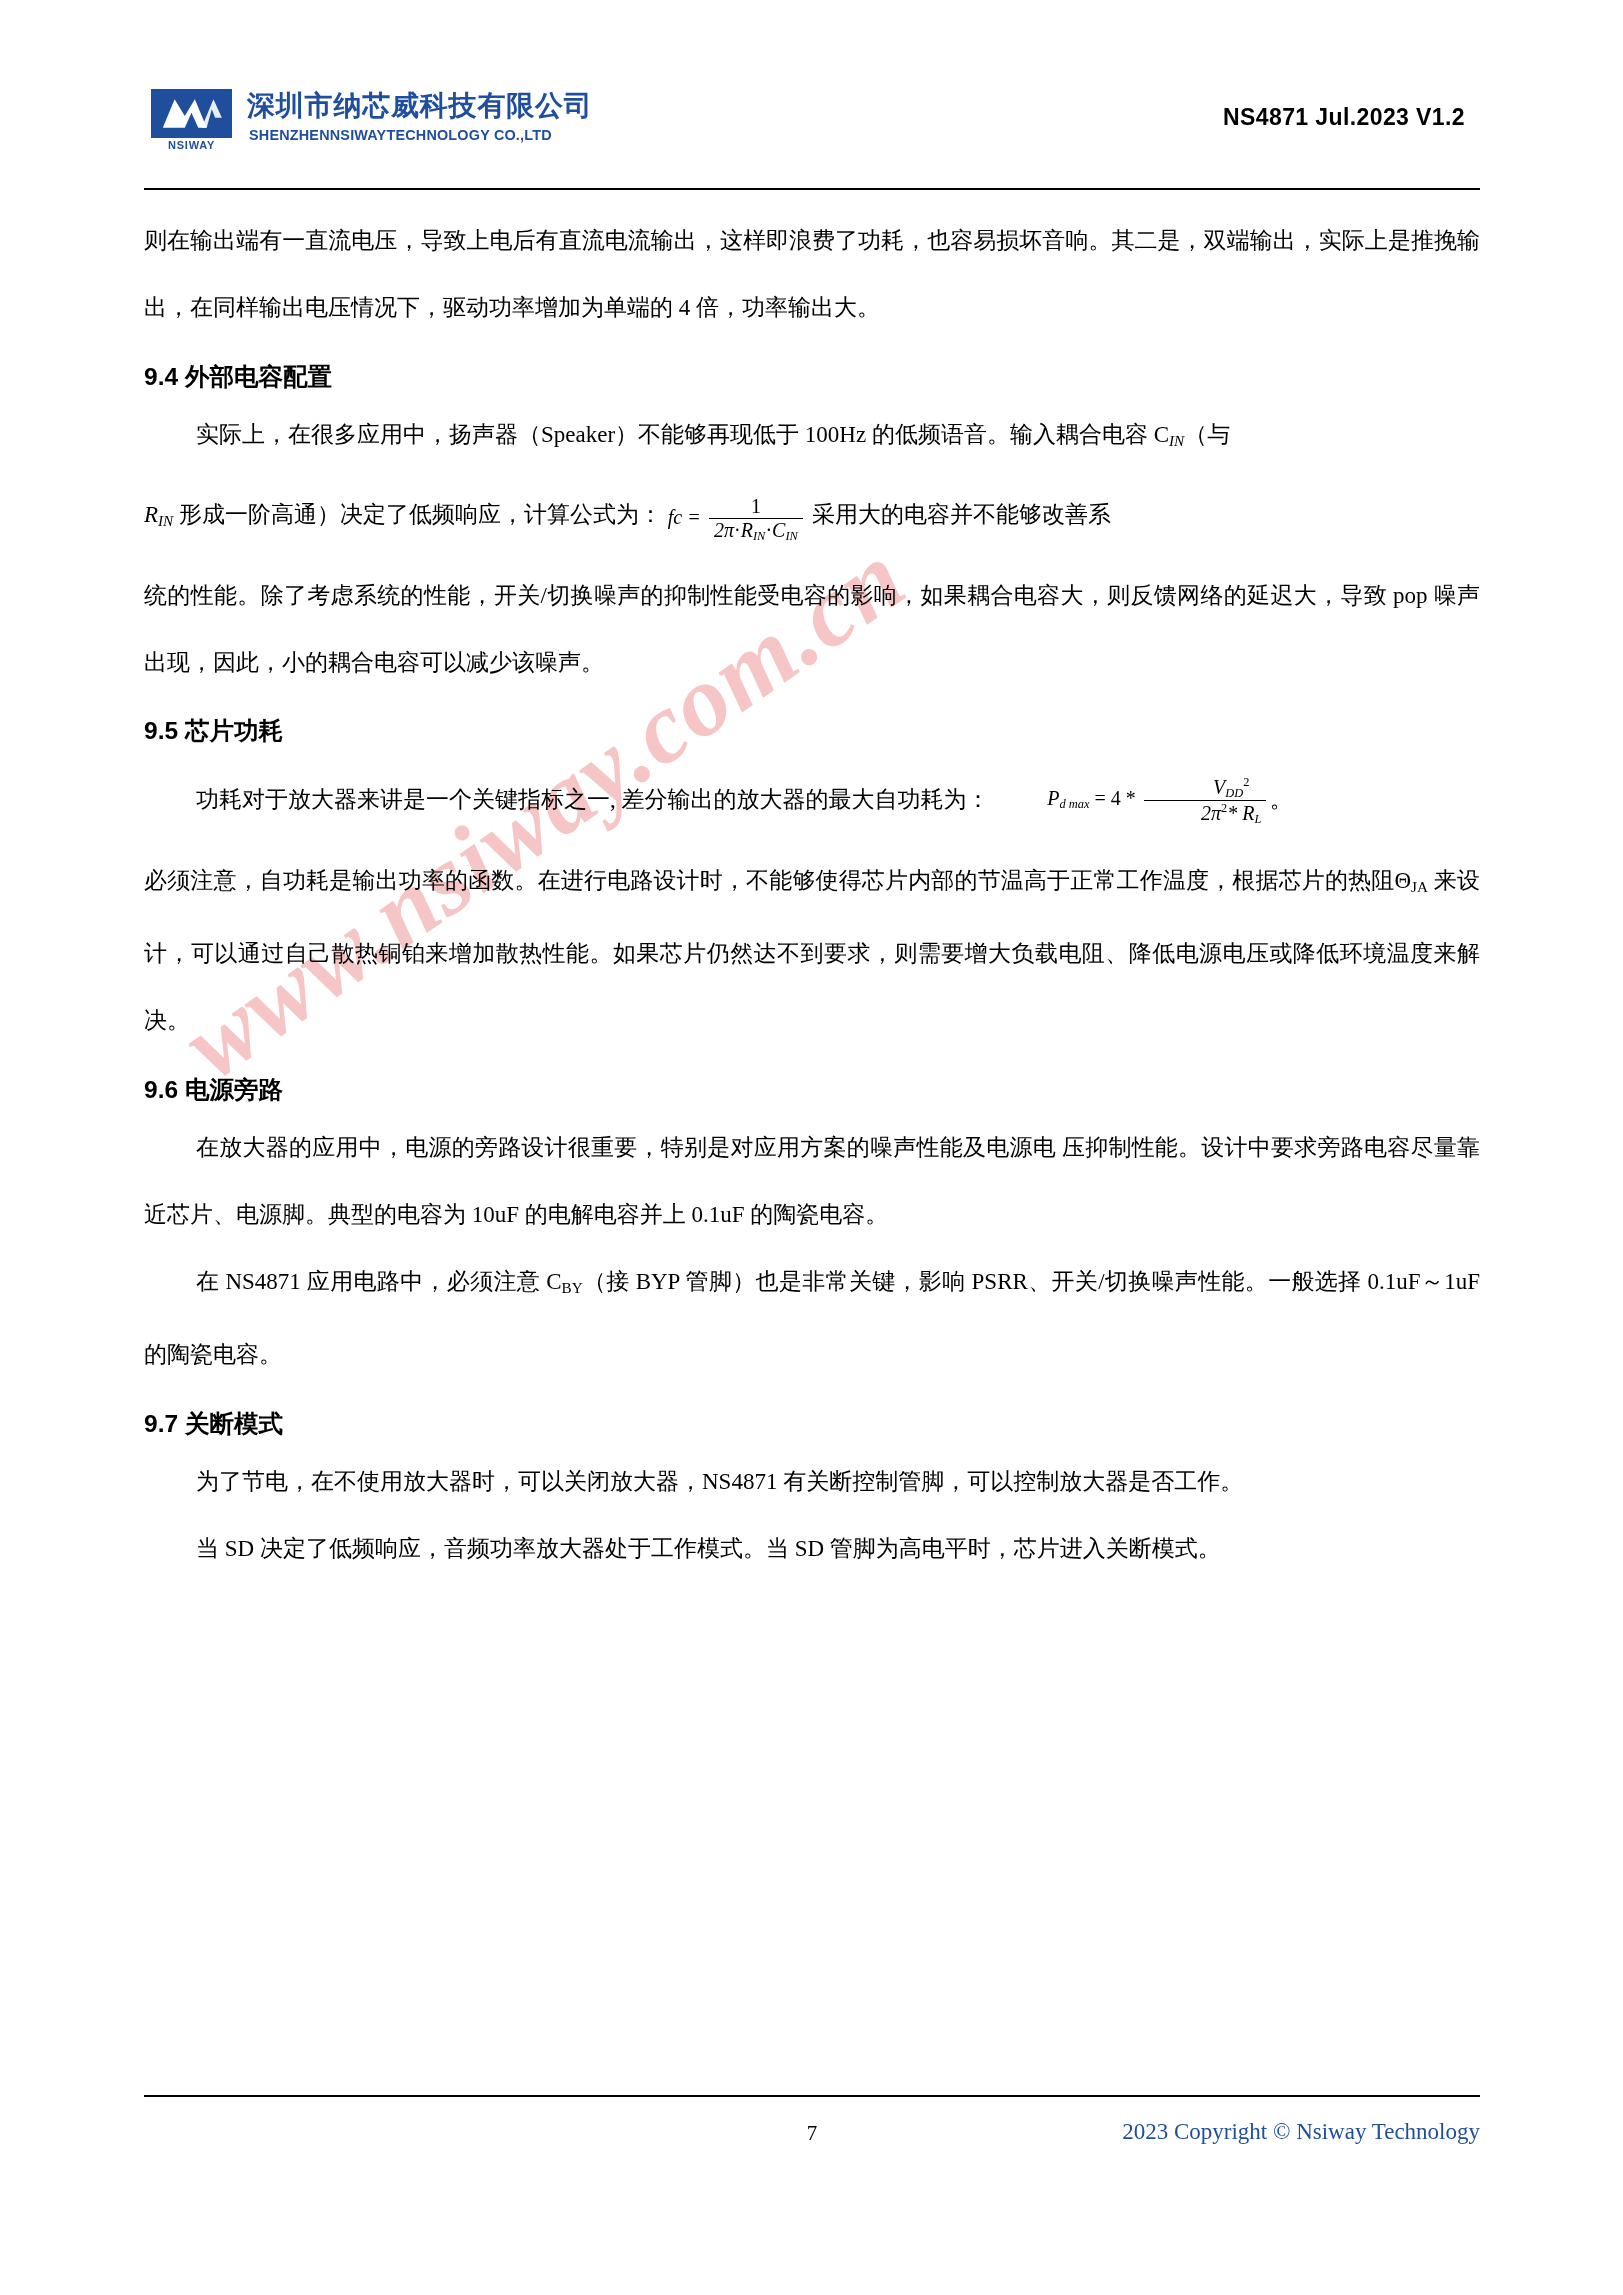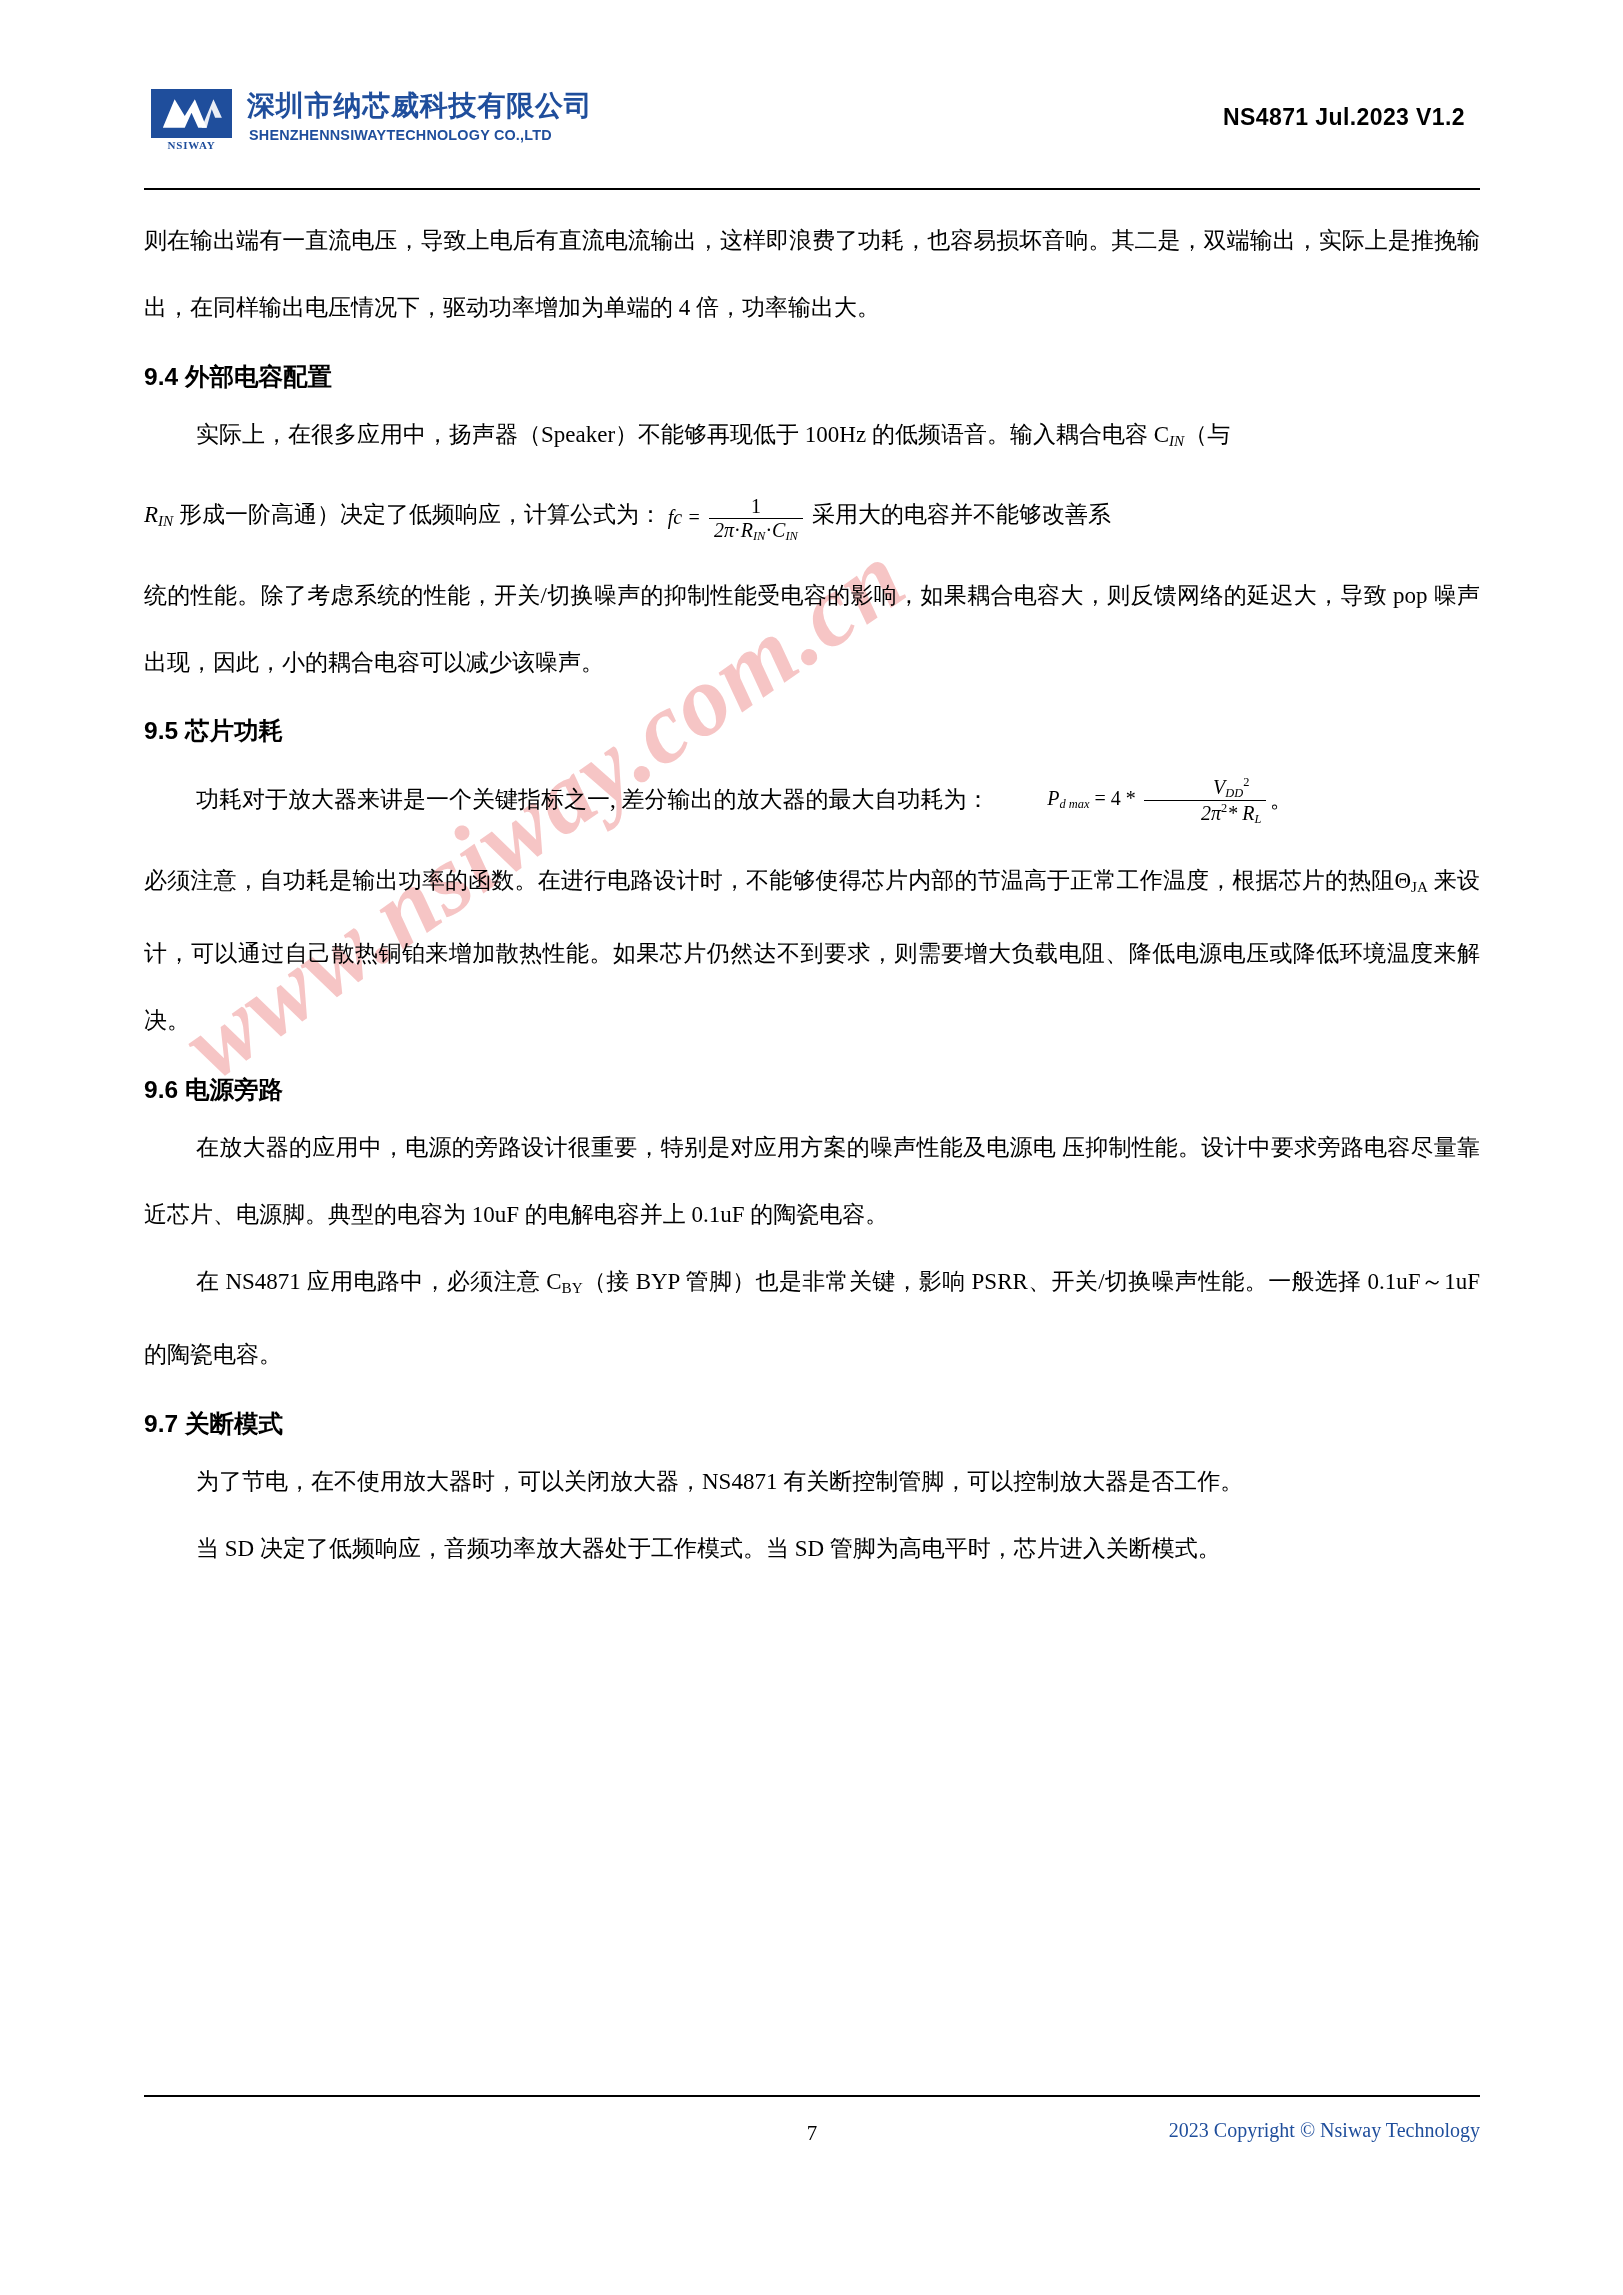--- a/index.html
+++ b/index.html
@@ -68,21 +68,21 @@
   .logo-mark {
     width: 81px;
     height: 49px;
     background: #1f4e9c;
     position: relative;
     overflow: hidden;
     display: block;
   }
   .logo-mark svg { display:block; }
   .logo-sub {
-    font-family: Liberation Serif, serif;
+    font-family: Liberation Sans, sans-serif;
     font-size: 11px;
     font-weight: bold;
     color: #1f4e9c;
     letter-spacing: 0.8px;
     margin-top: 1.7px;
   }
   .company-cn {
     position: absolute;
     left: 103px;
     top: 6.8px;
@@ -190,21 +190,21 @@
     left: 50%;
     transform: translateX(-50%);
     top: 8.5px;
     font-size: 21px;
     color: #000;
   }
   .copyright {
     position: absolute;
     right: 0;
     top: 6.8px;
-    font-size: 20px;
+    font-size: 23px;
     color: #1f4e9c;
   }
 </style>
 </head>
 <body>
 
 <div class="page">
 
   <div class="header">
 

